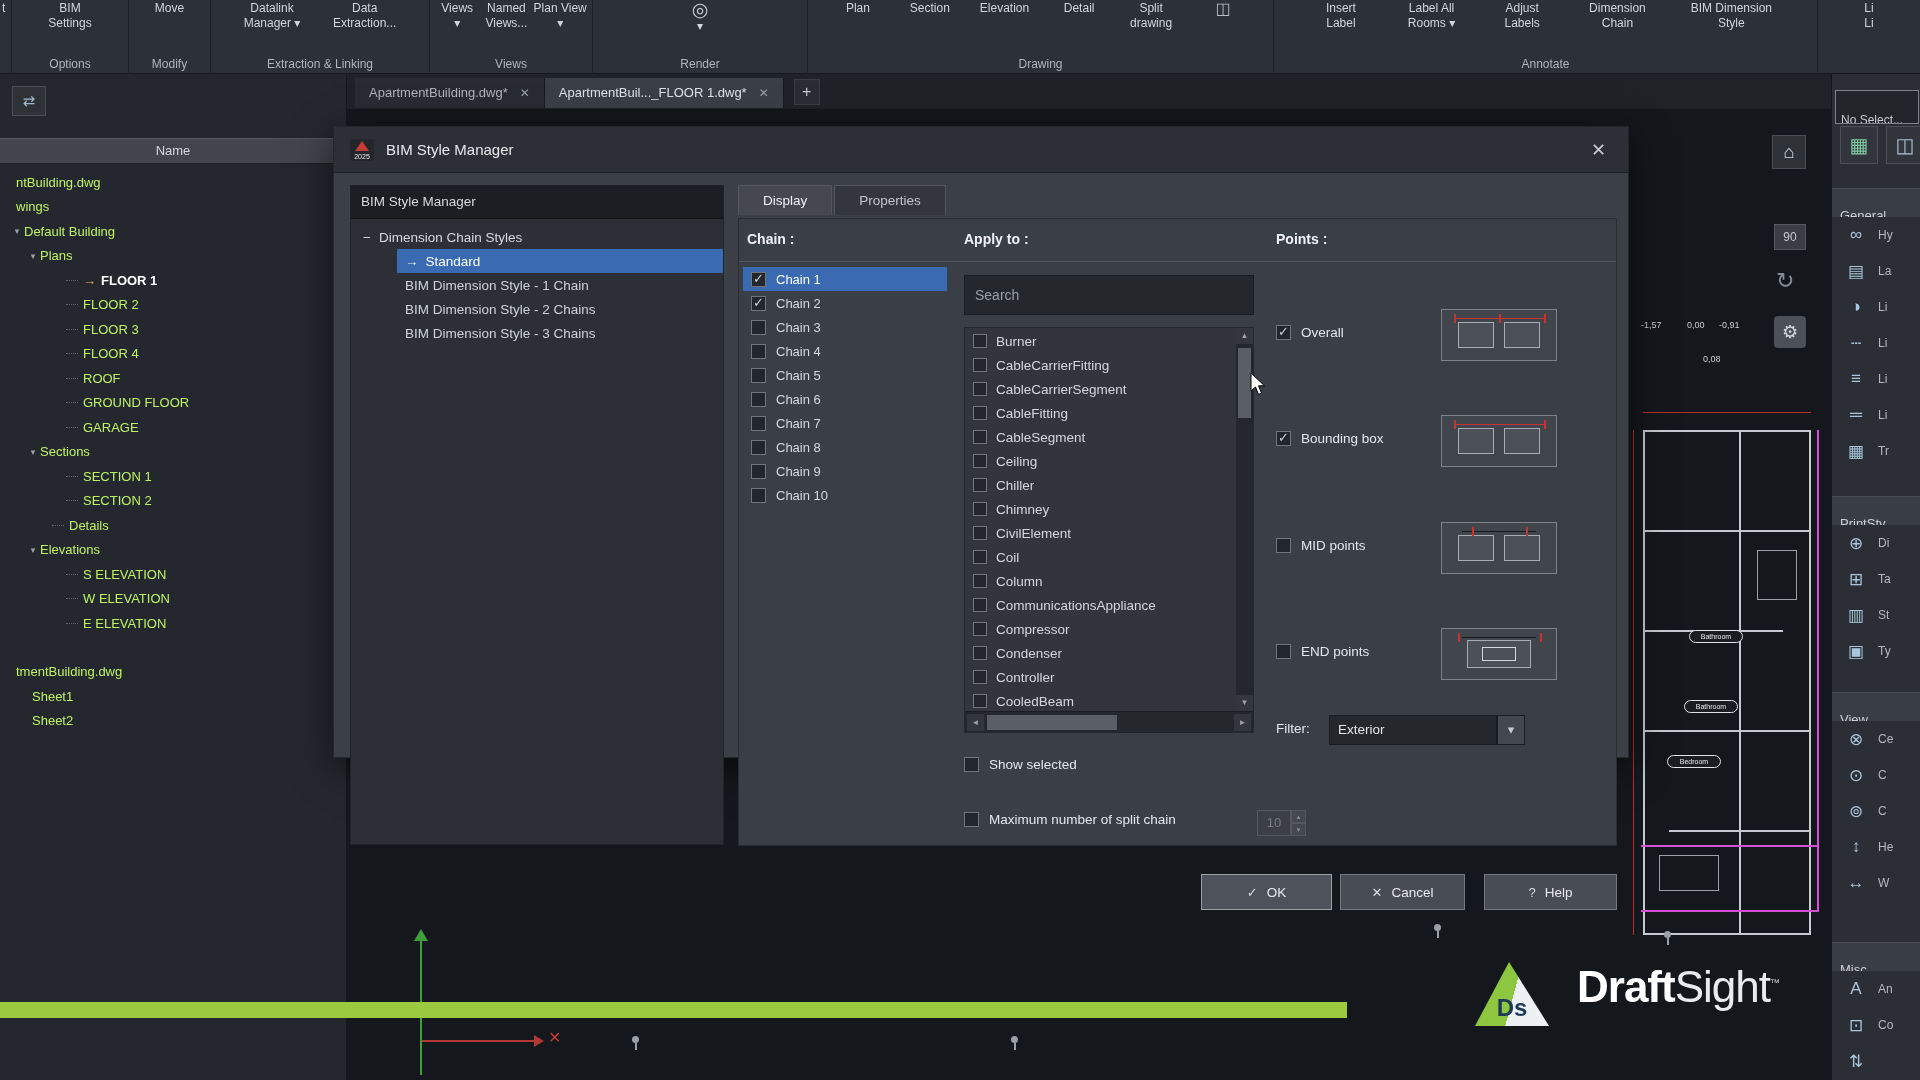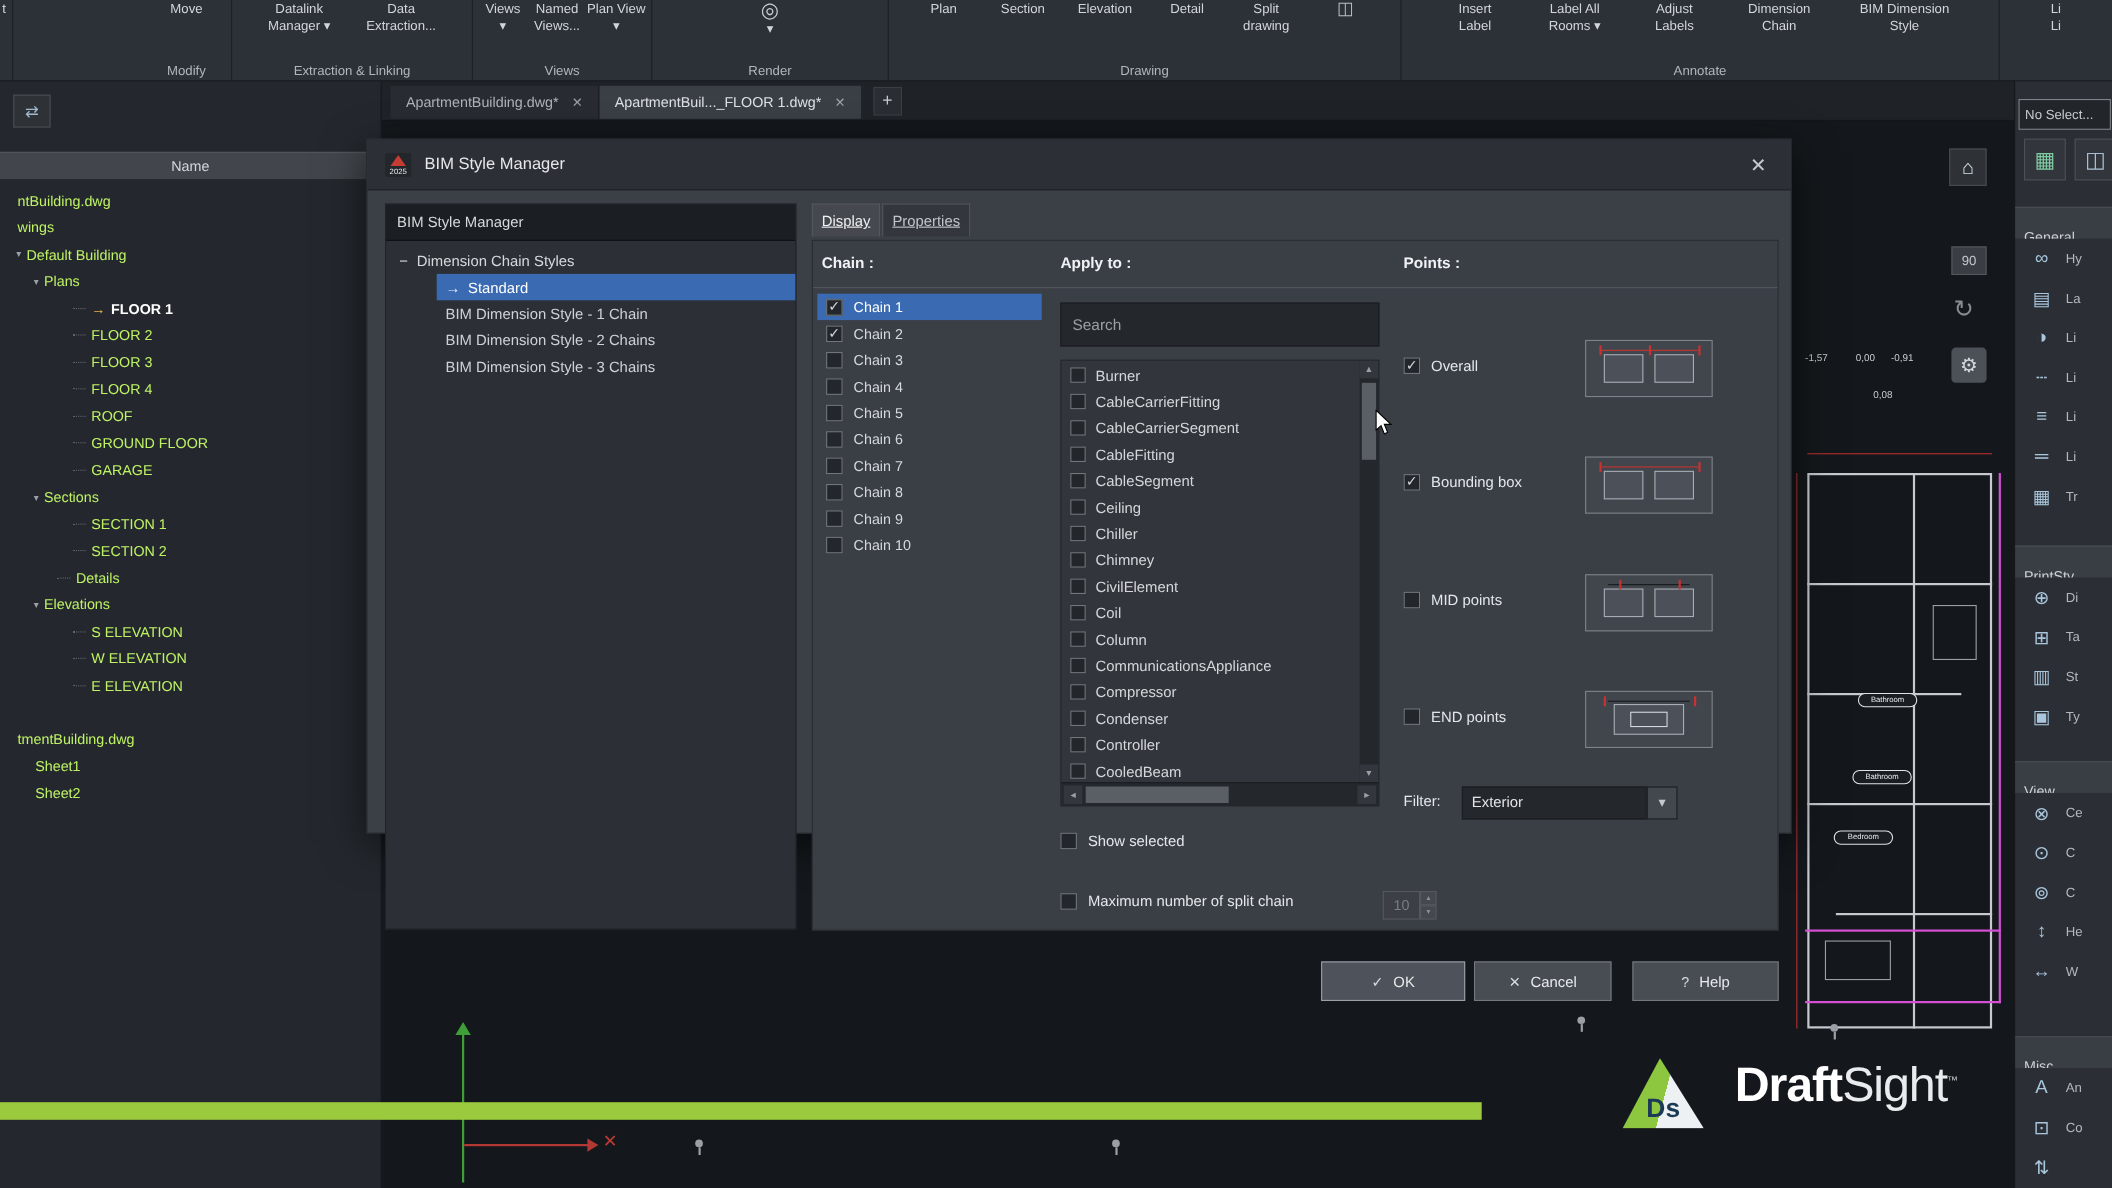--- a/index.html
+++ b/index.html
@@ -70,21 +70,21 @@
   .pin::after{content:"";display:block;width:2px;height:7px;background:#9aa0a6;margin:7px auto 0;}
   .pin1{left:632px;top:1036px;} .pin2{left:1011px;top:1036px;} .pin3{left:1434px;top:924px;} .pin4{left:1664px;top:931px;}
   .ucs-y{position:absolute;left:420px;top:935px;width:2px;height:140px;background:#3f9e38;z-index:1;}
   .ucs-yhead{position:absolute;left:414px;top:922px;border:7px solid transparent;border-bottom:12px solid #3f9e38;z-index:1;}
   .ucs-x{position:absolute;left:422px;top:1040px;width:116px;height:2px;background:#b33732;z-index:1;}
   .ucs-xhead{position:absolute;left:534px;top:1035px;border:6px solid transparent;border-left:10px solid #b33732;z-index:1;}
   .ucs-cross{position:absolute;left:548px;top:1028px;color:#c23a34;font-size:16px;z-index:1;}
 
   
   .rightpanel{position:absolute;left:1831px;top:74px;width:89px;height:1006px;background:#2b2f35;border-left:1px solid #14171a;z-index:3;}
-  .rp-nosel{position:absolute;left:3px;top:16px;width:84px;height:28px;background:#22262b;border:1px solid #7e838a;color:#c8ccd0;font-size:12px;line-height:26px;padding:0 5px;white-space:nowrap;overflow:hidden;}
+  .rp-nosel{position:absolute;left:3px;top:16px;width:84px;height:28px;background:#22262b;border:1px solid #7e838a;color:#c8ccd0;font-size:12px;line-height:26px;padding:16px 5px;white-space:nowrap;overflow:hidden;}
   .rp-btns{position:absolute;left:8px;top:52px;display:flex;gap:8px;}
   .rp-btn{width:38px;height:38px;background:#32363c;border:1px solid #4c5056;display:flex;align-items:center;justify-content:center;font-size:20px;}
   .rp-btn1{color:#7fc9a0;} .rp-btn2{color:#a8bed0;}
   .rp-sec{position:absolute;left:0;width:89px;}
   .rp-s1{top:114px;} .rp-s2{top:422px;} .rp-s3{top:618px;} .rp-s4{top:868px;}
   .rp-sechead{height:26px;background:#393d44;border-top:1px solid #4a4e54;color:#ced2d6;font-size:13px;line-height:25px;padding:14px 8px;overflow:hidden;white-space:nowrap;}
   .rp-item{display:flex;align-items:center;gap:10px;padding-left:12px;height:36px;white-space:nowrap;overflow:hidden;}
   .rp-glyph{font-size:17px;color:#a9c6dc;width:24px;text-align:center;flex:none;}
   .rp-lbl{font-size:12px;color:#b4b8bc;}
 
@@ -115,21 +115,21 @@
   .dlg-left{position:absolute;left:16px;top:58px;width:374px;height:660px;background:#2c3036;border:1px solid #202327;}
   .dlg-left-header{height:33px;background:#1b1e22;color:#d6d9dc;padding:0 10px;line-height:32px;font-size:13.5px;border-bottom:1px solid #0f1113;}
   .dlg-tree{position:absolute;top:33px;left:0;right:0;bottom:0;}
   .t-root{position:absolute;top:6px;left:0;right:0;height:24px;display:flex;align-items:center;gap:8px;padding-left:12px;color:#d6d9dc;font-size:13.5px;}
   .t-kids{position:absolute;top:30px;left:0;right:0;}
   .t-row{height:24px;display:flex;align-items:center;gap:7px;margin-left:46px;padding-left:8px;color:#ced2d6;font-size:13.5px;}
   .t-row.on{background:#3a6ab1;color:#ffffff;}
   .t-arrow{display:none;}
   .t-arrow.on{display:inline;color:#e6edf5;font-weight:bold;}
   .dlg-tabs{position:absolute;left:404px;top:58px;display:flex;gap:2px;}
-  .dlg-tab{padding:7px 8px;background:#33373d;color:#c2c6ca;border:1px solid #53575d;border-bottom:none;font-size:13.5px;text-decoration:underline;}
+  .dlg-tab{padding:7px 24px;background:#33373d;color:#c2c6ca;border:1px solid #53575d;border-bottom:none;font-size:13.5px;}
   .dlg-tab.on{background:#45494f;color:#eef0f2;}
   .dlg-content{position:absolute;left:404px;top:91px;width:879px;height:628px;background:#3a3e45;border:1px solid #2a2d32;}
   .col-h{position:absolute;top:12px;font-weight:bold;font-size:14px;color:#f0f2f5;}
   .col-div{position:absolute;left:0;right:0;top:42px;border-top:1px solid #54585e;}
 
   .cb{width:15px;height:15px;background:#23262b;border:1px solid #71767c;display:inline-block;position:relative;flex:none;}
   .cb.on::after{content:"✓";position:absolute;left:1px;top:-2px;font-size:13px;color:#cfd3d7;}
 
   .chain-col{position:absolute;left:4px;top:48px;width:204px;}
   .chain-row{height:24px;display:flex;align-items:center;gap:10px;padding-left:8px;color:#d6d9dc;}
@@ -225,20 +225,30 @@
   <div class="ucs-yhead"></div>
   <div class="ucs-y"></div>
   <div class="ucs-x"></div>
   <div class="ucs-xhead"></div>
   <div class="ucs-cross">✕</div>
 
   <div class="ribbon">
     <div class="rgroup gstub">
       <span class="redge">t</span>
     </div>
+    <div class="rgroup g1">
+      <div class="rbuttons">
+
+      <div class="rbtn">
+            <span class="rl1">BIM</span>
+            <span class="rl2">Settings</span>
+          </div>
+        </div>
+      <div class="rglabel">Options</div>
+    </div>
     <div class="rgroup g2">
       <div class="rbuttons">
 
       <div class="rbtn">
             <span class="rl1">Move</span>
             <span class="rl2"></span>
           </div>
         </div>
       <div class="rglabel">Modify</div>
     </div>

